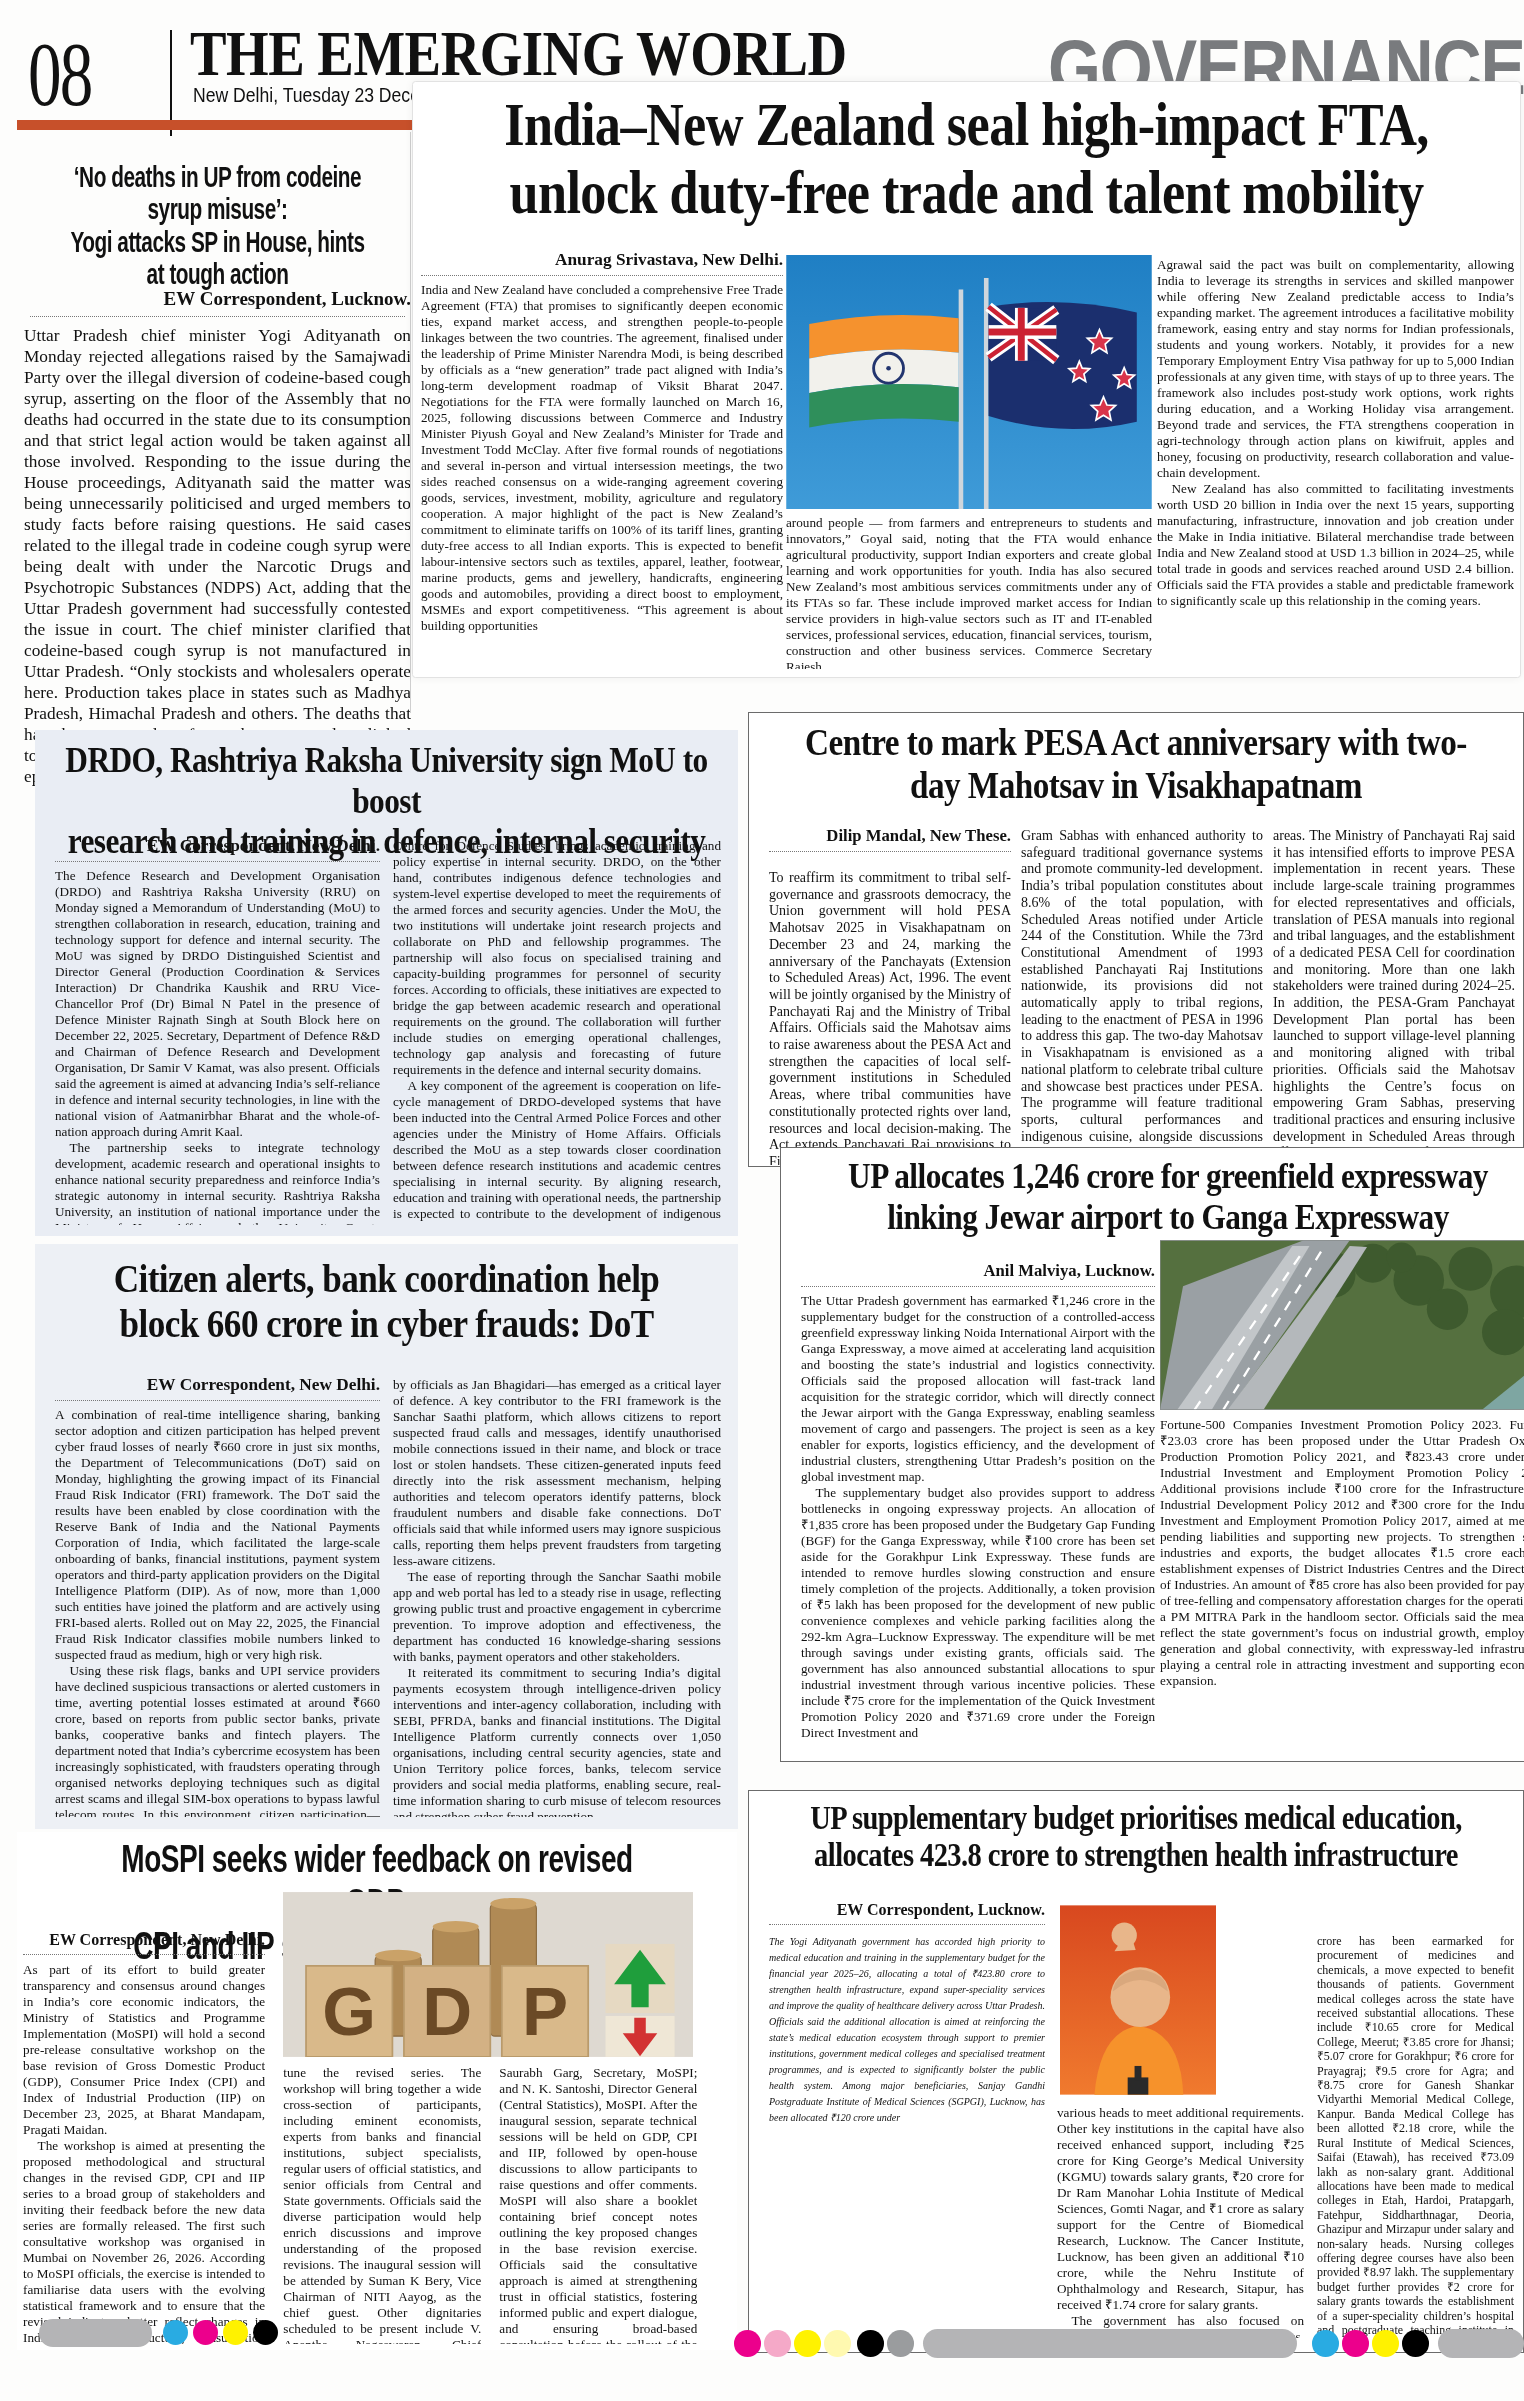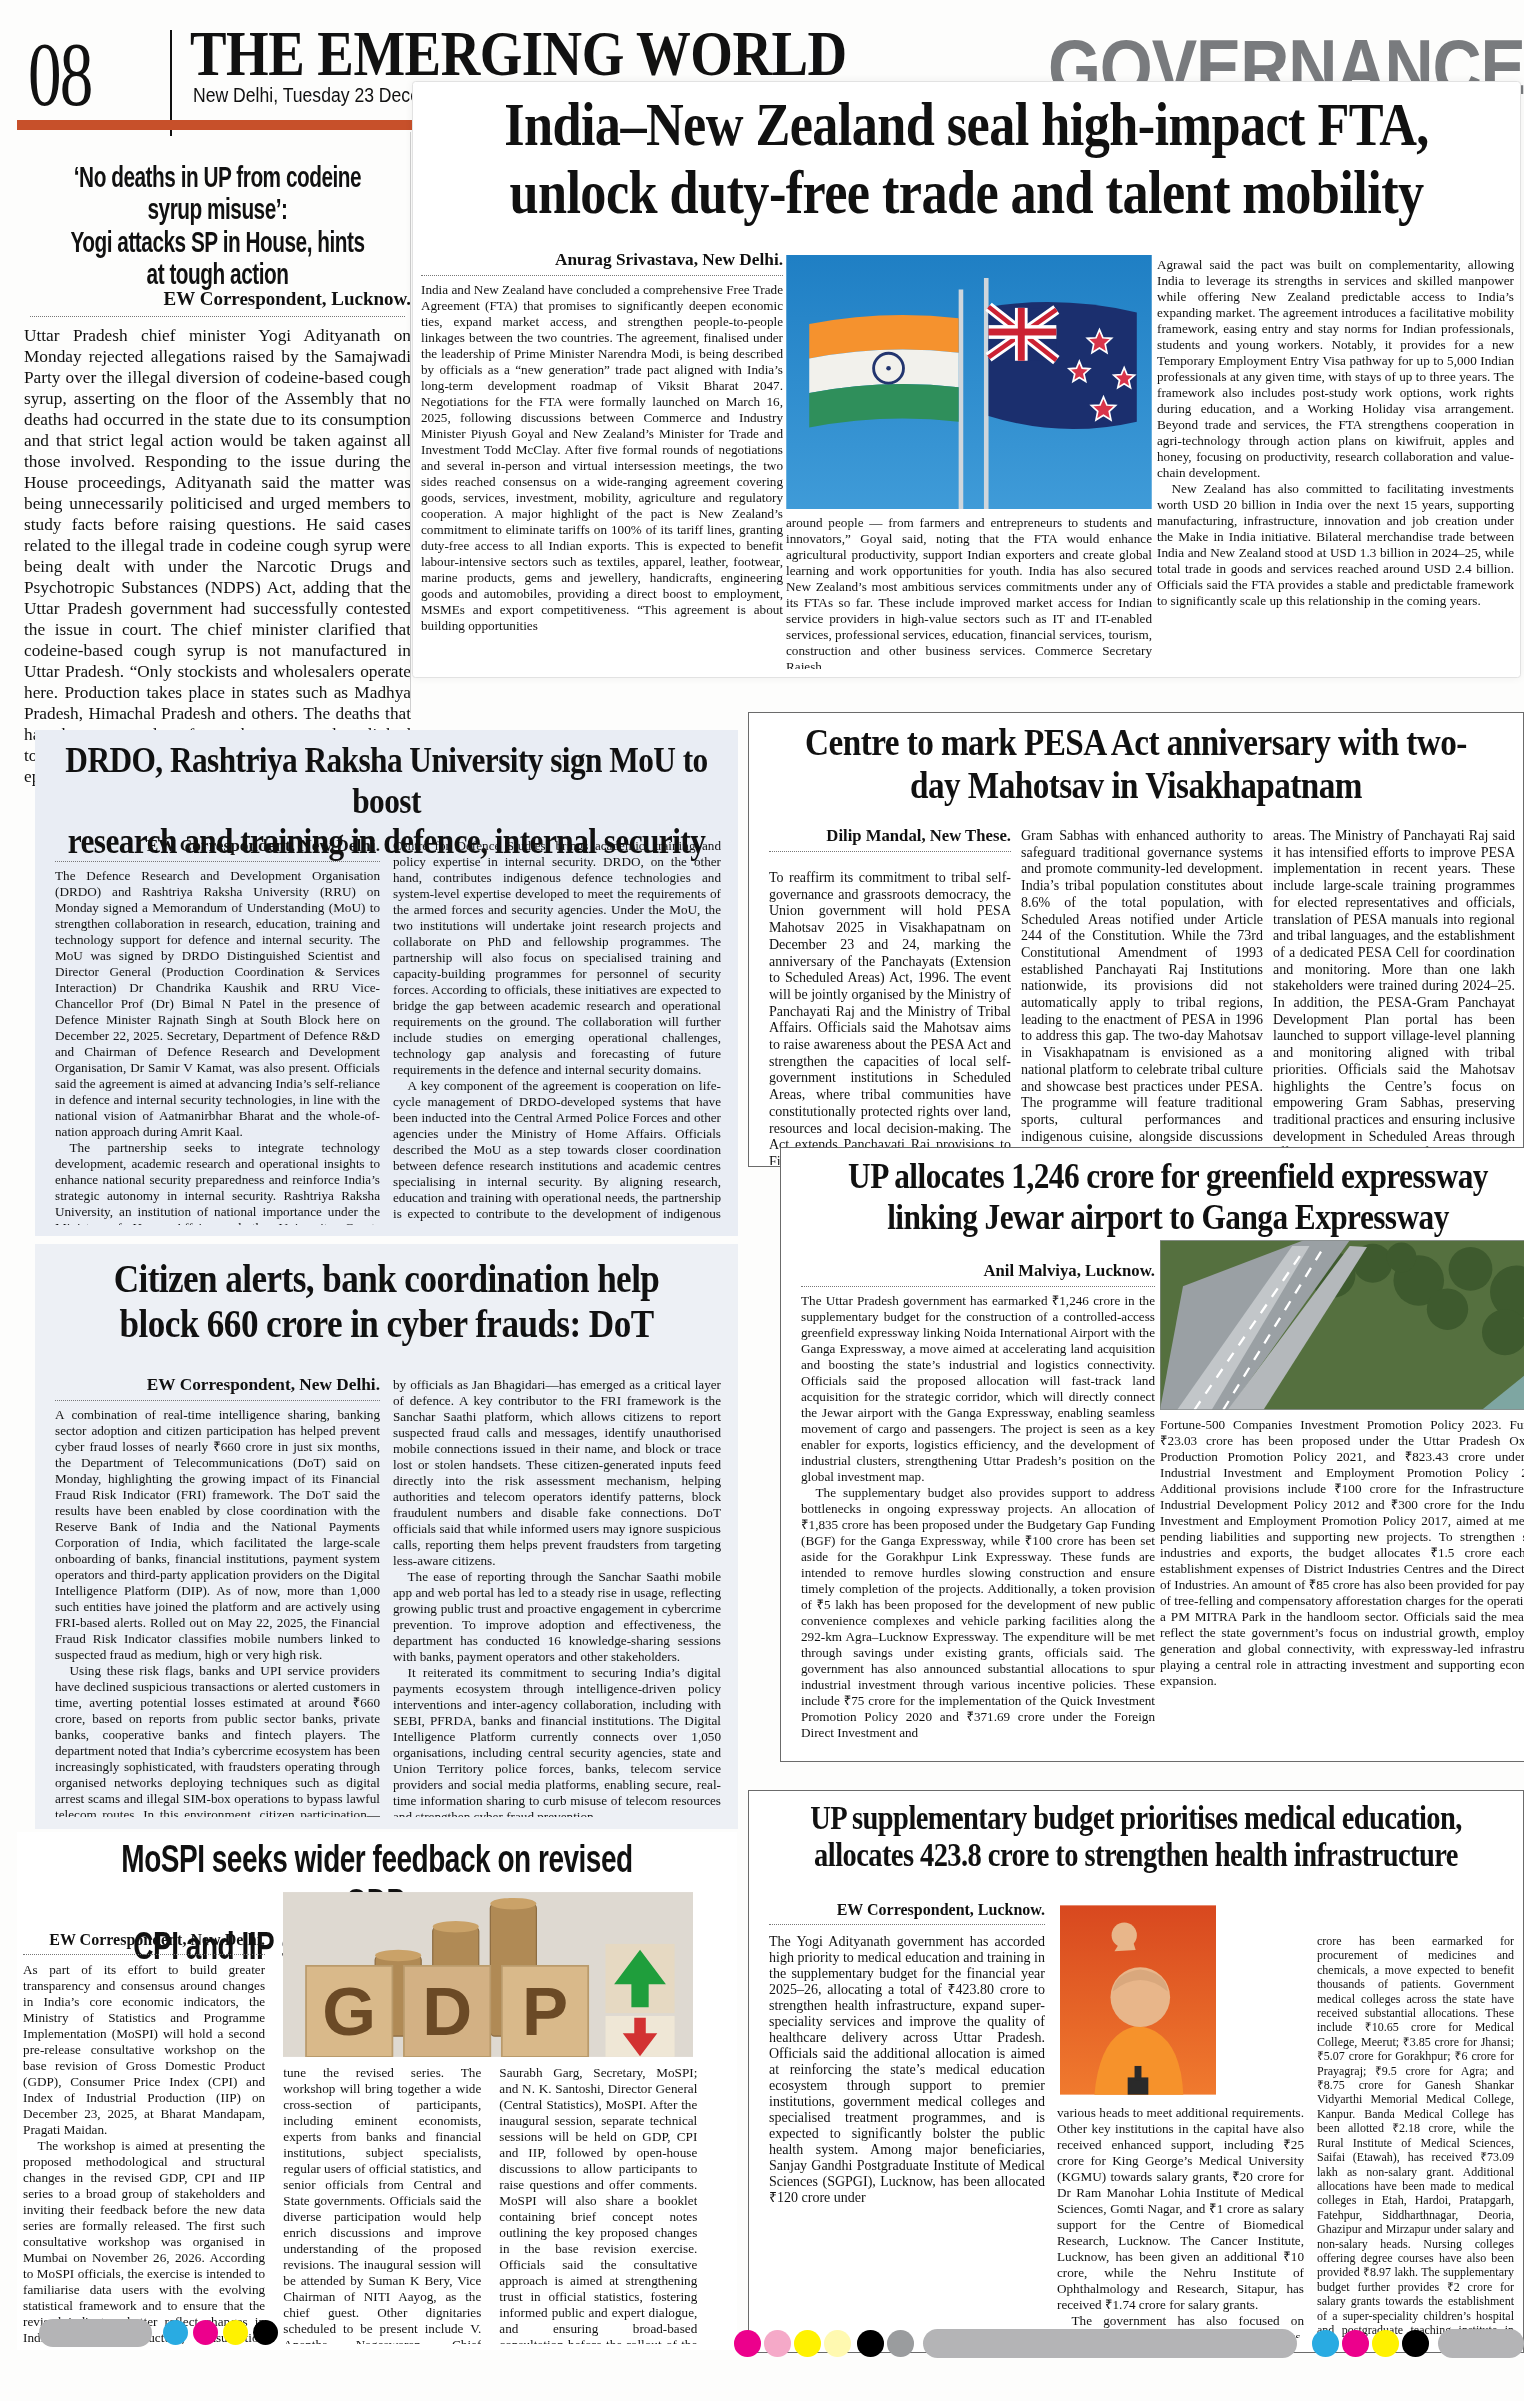--- a/index.html
+++ b/index.html
@@ -285,21 +285,21 @@
 
 <div class="abs boxed" style="left:748px;top:1790px;width:774px;height:561px;">
   <div class="headline hl-serif" style="font-size:30px;margin-top:8px;">
     <div>UP supplementary budget prioritises medical education,</div>
     <div>allocates 423.8 crore to strengthen health infrastructure</div>
   </div>
   <div class="abs" style="left:20px;top:110px;width:276px;">
     <div class="byline" style="font-size:16px;">EW Correspondent, Lucknow.</div>
     <div class="byrule" style="margin-top:4.6px;"></div>
   </div>
-  <div class="abs body" style="left:20px;top:143px;width:276px;height:403px;font-size:14px;line-height:16px;">
+  <div class="abs body" style="left:20px;top:143px;width:276px;height:403px;font-size:10px;line-height:16px;font-style:italic;">
       <p>The Yogi Adityanath government has accorded high priority to medical education and training in the supplementary budget for the financial year 2025–26, allocating a total of ₹423.80 crore to strengthen health infrastructure, expand super-speciality services and improve the quality of healthcare delivery across Uttar Pradesh. Officials said the additional allocation is aimed at reinforcing the state’s medical education ecosystem through support to premier institutions, government medical colleges and specialised treatment programmes, and is expected to significantly bolster the public health system. Among major beneficiaries, Sanjay Gandhi Postgraduate Institute of Medical Sciences (SGPGI), Lucknow, has been allocated ₹120 crore under</p>
     </div>
 
   <div class="abs" style="left:311px;top:114px;width:156px;height:190px;overflow:hidden;">
     <svg width="156" height="190" viewBox="0 0 272 330">
       <defs>
         <linearGradient id="bgor" x1="0" y1="0" x2="0" y2="1">
           <stop offset="0" stop-color="#d8481f"></stop>
             <stop offset="1" stop-color="#f07a2e"></stop>
         </linearGradient>

